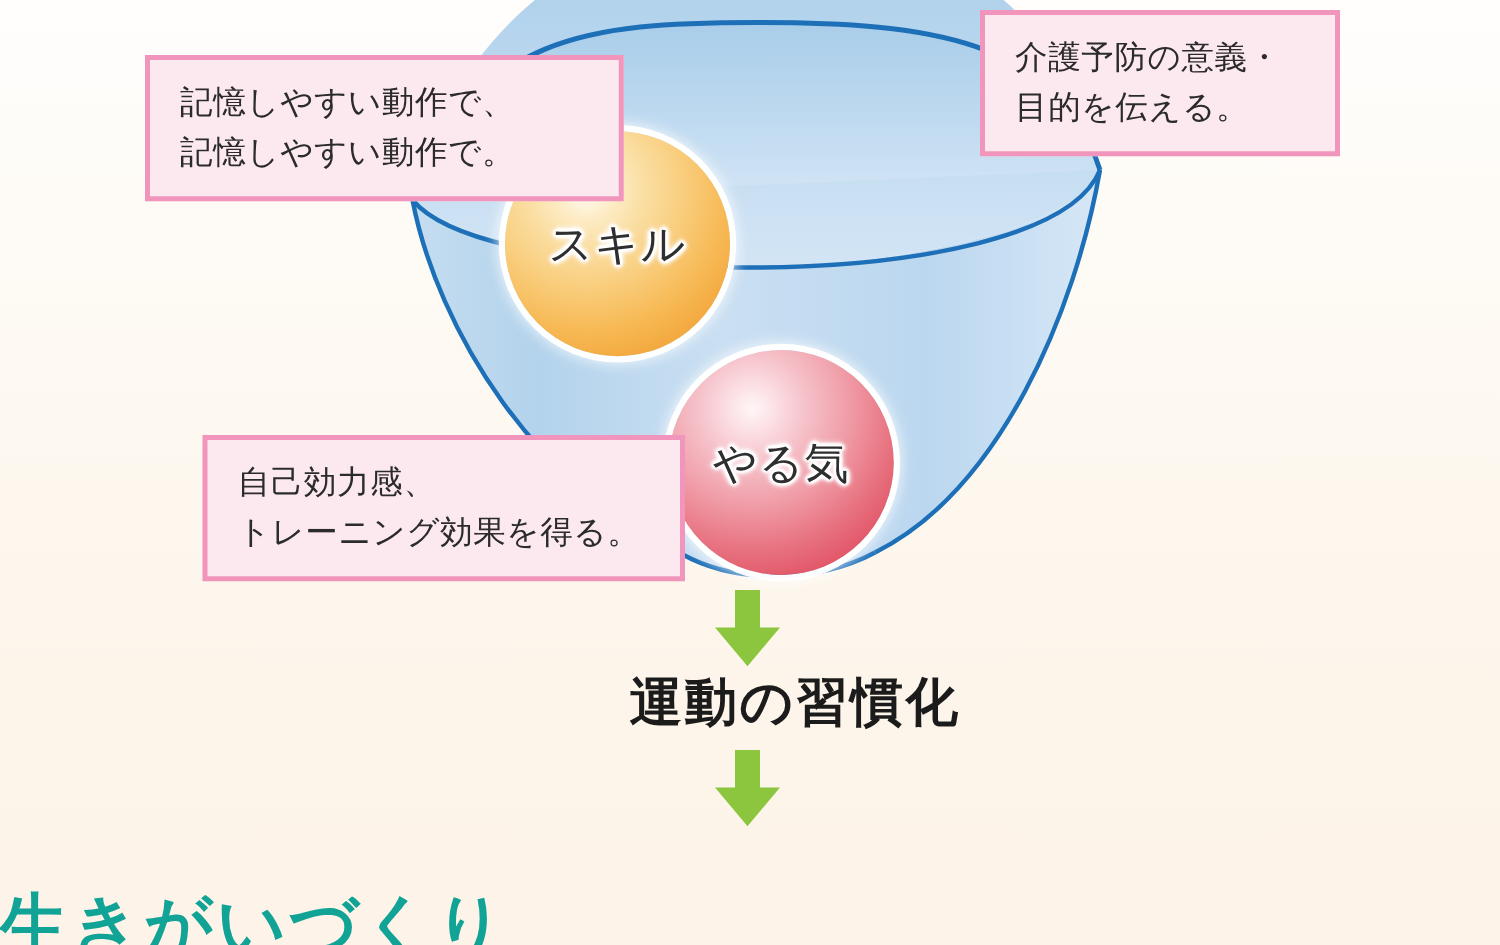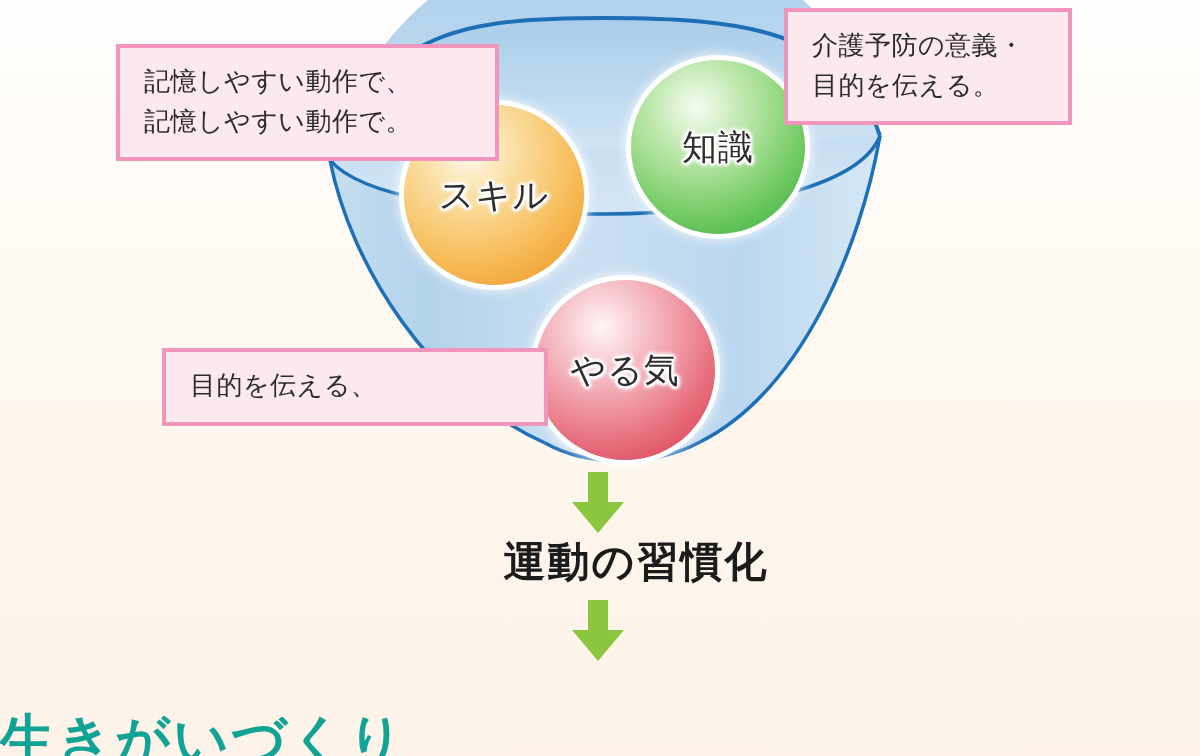--- a/index.html
+++ b/index.html
@@ -180,40 +180,38 @@
 
     <path d="M 880,136 C 860,250 800,392 700,442" fill="none" stroke="#1D6FB8" stroke-width="3.5"></path>
 
     <path d="M 545,443 C 590,468 655,466 700,442" fill="none" stroke="#1D6FB8" stroke-width="3.5"></path>
   </svg>
 
   <div class="sphere" id="sphere-skill">
     <span class="sphere-label">スキル</span>
   </div>
 
-  <div class="sphere" id="sphere-chishiki">
-    <span class="sphere-label">知識</span>
-  </div>
 
   <div class="sphere" id="sphere-yaruki">
     <span class="sphere-label">やる気</span>
   </div>
 
   <div class="callout" id="callout-skill">
     <span class="line">記憶しやすい動作で、</span>
     <span class="line">記憶しやすい動作で。</span>
   </div>
 
   <div class="callout" id="callout-chishiki">
     <span class="line">介護予防の意義・</span>
     <span class="line">目的を伝える。</span>
   </div>
 
   <div class="callout" id="callout-yaruki">
-    <span class="line">目的を伝える、</span>
+    <span class="line">自己効力感、</span>
+    <span class="line">トレーニング効果を得る。</span>
   </div>
 
   <svg class="arrow" id="arrow-top" viewBox="0 0 54 62">
     <path d="M 17,0 L 37,0 L 37,30 L 53,30 L 27,61 L 1,30 L 17,30 Z" fill="#8CC63F"></path>
   </svg>
 
   <svg class="arrow" id="arrow-bottom" viewBox="0 0 54 62">
     <path d="M 17,0 L 37,0 L 37,30 L 53,30 L 27,61 L 1,30 L 17,30 Z" fill="#8CC63F"></path>
   </svg>
 

